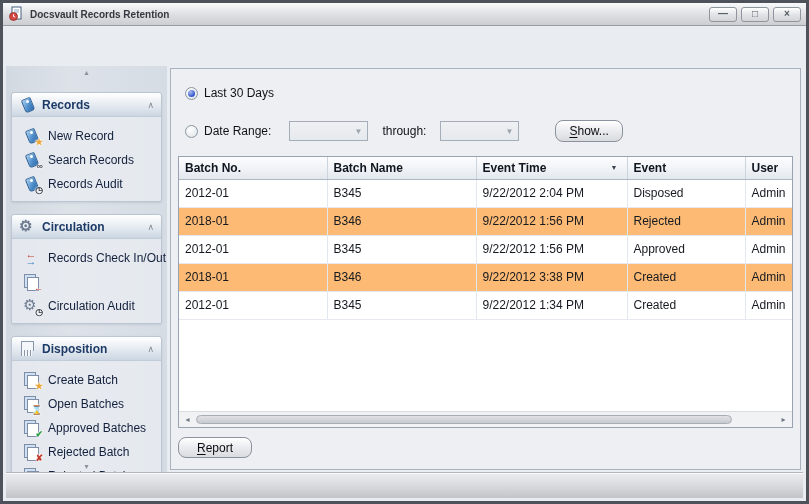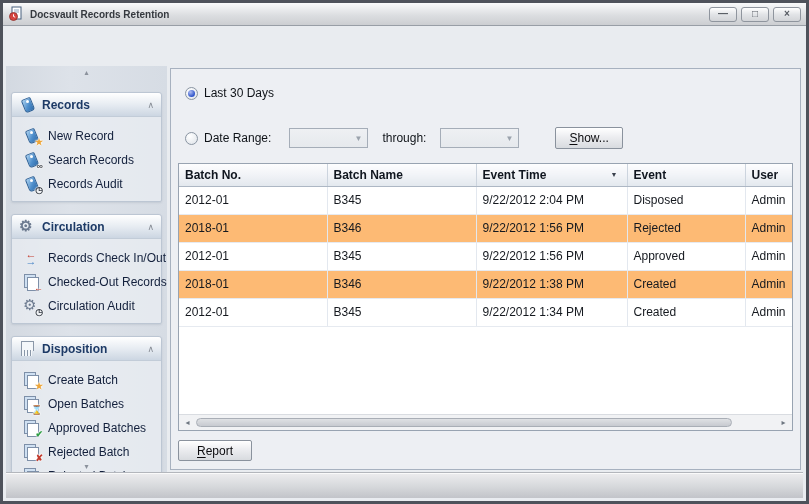--- a/index.html
+++ b/index.html
@@ -52,30 +52,30 @@
   .ic-inout { display:inline-flex; flex-direction:column; justify-content:center; align-items:center; }
   .arr-l { color:#c43c2e; font-size:11px; line-height:7px; font-weight:bold; }
   .arr-r { color:#3d7fc4; font-size:11px; line-height:7px; font-weight:bold; }
   .badge { position:absolute; right:-4px; bottom:-3px; font-size:9px; line-height:1; font-weight:bold; font-style:normal; z-index:3;
     text-shadow:0 0 2px #fff, 0 0 2px #fff, 0 0 1px #fff; }
 
   
   .main-panel { flex:1; margin:2px 2px 2px 3px; border:1px solid #a7b1bf; background:#edeff3; display:flex; flex-direction:column; padding:8px 7px; overflow:hidden; }
   .radio-row { display:flex; align-items:center; gap:6px; font-size:12px; color:#0f1318; margin-left:7px; }
   .radio-row.first { margin-top:9px; }
-  .radio-row.second { margin-top:27px; }
+  .radio-row.second { margin-top:20px; }
   .radio { width:13px; height:13px; flex:0 0 13px; border-radius:50%; border:1px solid #8a95a2; background:radial-gradient(circle at 35% 30%,#ffffff,#dde2e8); }
   .radio.sel::after { content:""; display:block; width:7px; height:7px; margin:2px; border-radius:50%;
     background:radial-gradient(circle at 35% 30%,#aebdf2,#2e53c9 70%); }
   .combo { width:79px; height:20px; margin-left:12px; border:1px solid #a5adb8; background:linear-gradient(#eef0f3,#e6e9ed);
     display:flex; align-items:center; justify-content:flex-end; padding-right:5px; }
   .combo .arr { color:#9aa2ac; font-size:8px; }
   .through { margin-left:8px; }
   .combo.second { margin-left:8px; }
-  .btn { height:22px; padding:0 13px; border:1px solid #8a929d; border-radius:2px; font-size:12px; color:#0c0c0f;
+  .btn { height:22px; padding:0 13px; border:1px solid #8a929d; border-radius:8px; font-size:12px; color:#0c0c0f;
     background:linear-gradient(#ffffff,#ecedf0 45%,#d8dbdf); box-shadow:inset 0 1px 0 rgba(255,255,255,.9); cursor:pointer; }
   .btn.show { margin-left:30px; }
   .btn u { text-underline-offset:2px; }
 
   
   .table-wrap { position:relative; margin-top:14px; height:272px; border:1px solid #98a3b1; background:#fff; overflow:hidden; }
   table { width:100%; border-collapse:collapse; table-layout:fixed; font-size:12px; }
   col.c1{width:148px;} col.c2{width:149px;} col.c3{width:151px;} col.c4{width:118px;}
   th { height:22px; text-align:left; padding:0 0 0 6px; font-weight:bold; color:#10161f; position:relative;
     background:linear-gradient(#fdfdfe,#f1f3f7 50%,#e3e8ee); border-right:1px solid #ccd4de; border-bottom:1px solid #adb7c4; }
@@ -166,21 +166,20 @@
                 <span class="ic ic-inout">
                   <span class="arr-l">←</span>
                   <span class="arr-r">→</span>
                 </span>
                 <span>Records Check In/Out</span>
               </div>
               <div class="side-item">
                 <span class="ic ic-docs">
                   <b class="badge" style="color: rgb(194, 59, 46);">←</b>
                 </span>
-                <span>Checked-Out Records</span>
               </div>
               <div class="side-item">
                 <span class="ic ic-gear">
                   <span class="gearglyph">⚙</span>
                   <b class="badge" style="color: rgb(52, 59, 69);">◷</b>
                 </span>
                 <span>Circulation Audit</span>
               </div>
             </div>
           </div>
@@ -285,21 +284,21 @@
               <tr>
                 <td>2012-01</td>
                 <td>B345</td>
                 <td>9/22/2012 1:56 PM</td>
                 <td>Approved</td>
                 <td>Admin</td>
               </tr>
               <tr class="alt">
                 <td>2018-01</td>
                 <td>B346</td>
-                <td>9/22/2012 1:38 PM</td>
+                <td>9/22/2012 3:38 PM</td>
                 <td>Created</td>
                 <td>Admin</td>
               </tr>
               <tr>
                 <td>2012-01</td>
                 <td>B345</td>
                 <td>9/22/2012 1:34 PM</td>
                 <td>Created</td>
                 <td>Admin</td>
               </tr>

